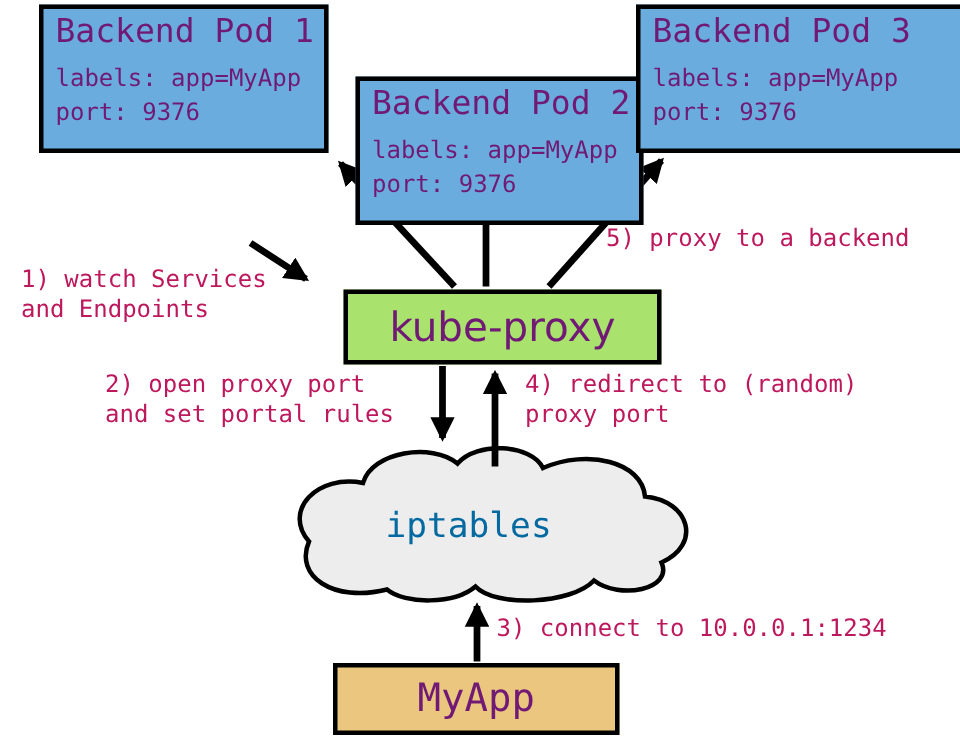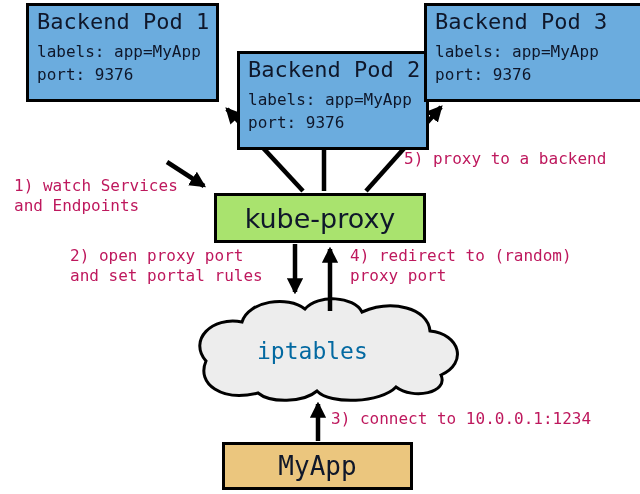--- a/index.html
+++ b/index.html
@@ -5,33 +5,33 @@
   html,body { margin:0; padding:0; }
   #stage {
     position:relative; width:640px; height:494px;
     background:#ffffff; overflow:hidden;
     font-family:"DejaVu Sans Mono", monospace;
   }
   #arrow-layer { position:absolute; left:0; top:0; width:640px; height:494px; pointer-events:none; }
 
   .box {
     position:absolute; box-sizing:border-box;
-    border:3px solid #000; color:#0f172a;
+    border:3px solid #000; color:#701a75;
   }
   .centered { display:flex; align-items:center; justify-content:center; }
 
   #pod1 { left:26px;  top:3px; width:193px; height:99px; }
   #pod2 { left:237px; top:3px; width:192px; height:99px; }
   #pod3 { left:424px; top:3px; width:226px; height:99px; }
   .pod-title { font-size:22px; line-height:24px; margin:4px 0 0 8px; white-space:nowrap; }
   .pod-line  { font-size:16px; line-height:18px; margin:9px 0 0 8px; white-space:nowrap; }
   .pod-line + .pod-line { margin-top:5px; }
 
   #apiserver { left:1px;  top:112px; width:165px; height:52px; font-size:23px; }
-  #kubeproxy { left:214px; top:193px; width:212px; height:50px;
+  #kubeproxy { left:229px; top:193px; width:212px; height:50px;
                font-family:"DejaVu Sans", sans-serif; font-size:27px; }
   #client    { left:222px; top:442px; width:191px; height:48px; font-size:26px; }
 
   .note {
     position:absolute; font-weight:normal; font-size:16px; line-height:20px;
     color:#be185d; white-space:pre;
   }
   #note1 { left:14px;  top:176px; }
   #note2 { left:70px;  top:246px; }
   #note3 { left:331px; top:409px; }

